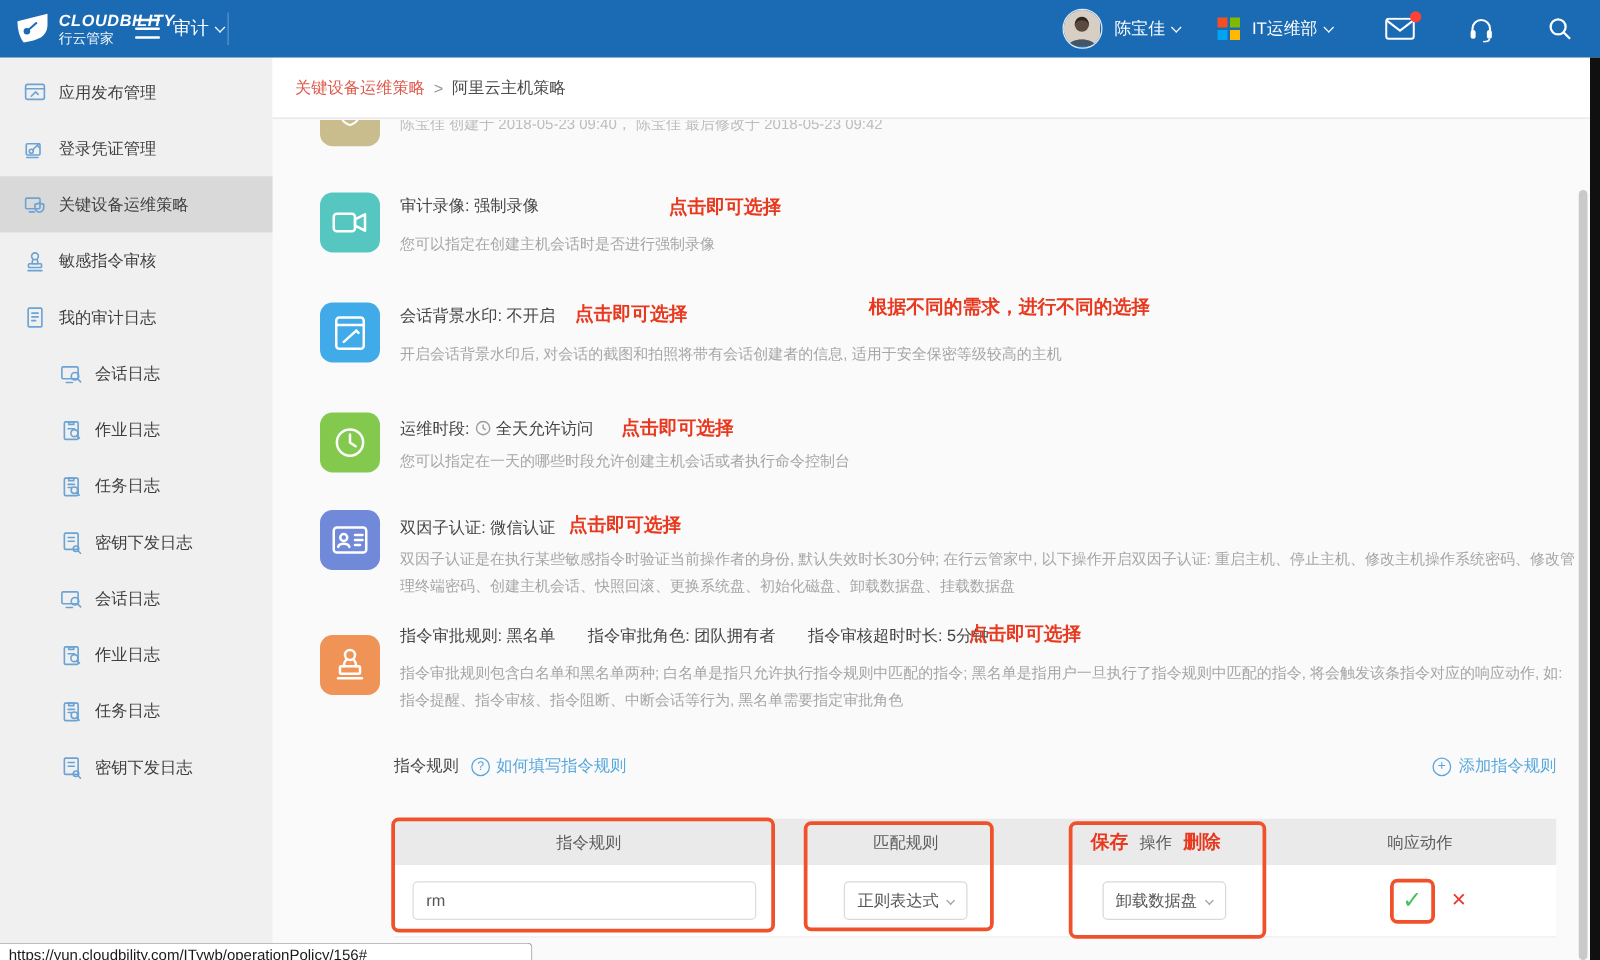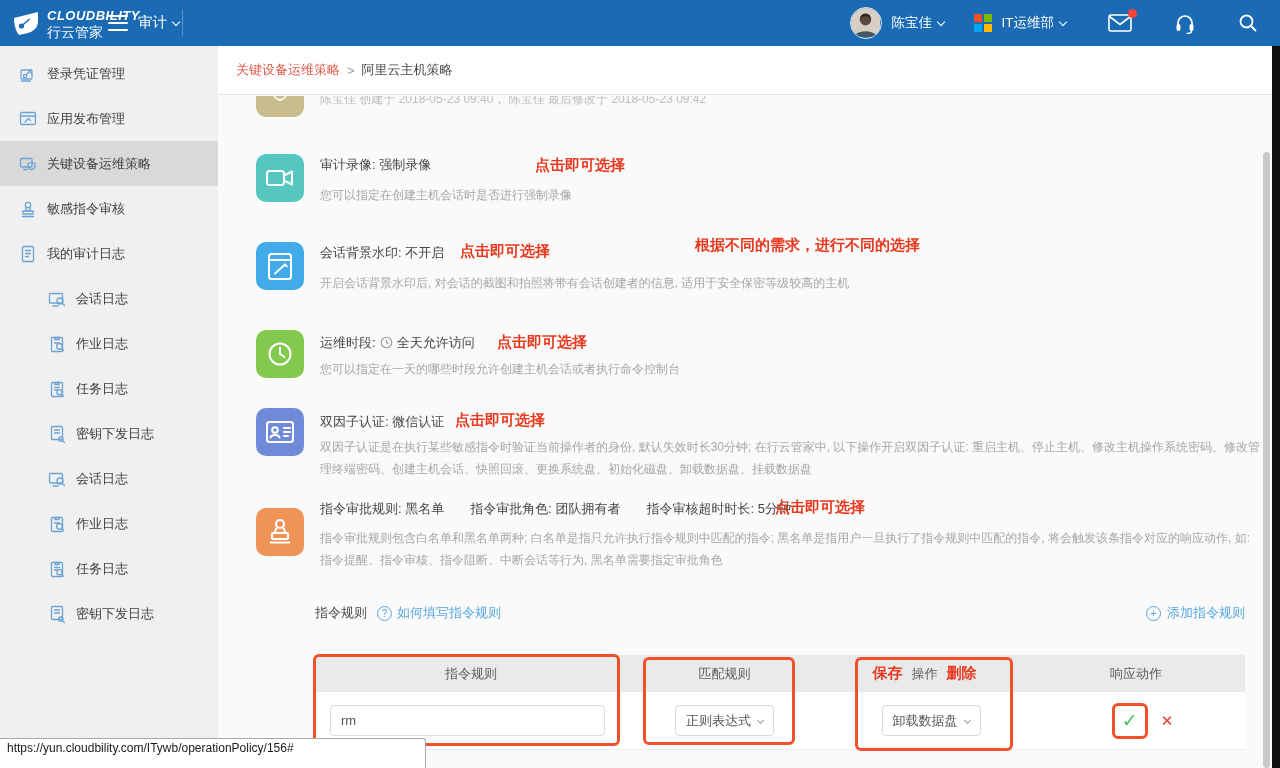--- a/index.html
+++ b/index.html
@@ -5,21 +5,21 @@
   * { box-sizing: border-box; margin: 0; padding: 0; }
   html,body { width:1280px; height:768px; }
   body { font-family: "Liberation Sans", "DejaVu Sans", sans-serif; }
   #app { position:relative; width:1280px; height:768px; background:#fafafa; overflow:hidden; }
 
   
   .navbar { position:absolute; top:0; left:0; width:1280px; height:46px; background:#1b6bb4; z-index:30; }
   .logo-link { position:absolute; left:12px; top:9px; display:flex; align-items:center; gap:7px; cursor:pointer; }
   .brand-text { color:#fff; line-height:1; }
   .brand-main { font-size:13px; font-weight:bold; font-style:italic; letter-spacing:.5px; }
-  .brand-sub { font-size:14px; margin-top:3px; opacity:.95; }
+  .brand-sub { font-size:11px; margin-top:3px; opacity:.95; }
   .hamburger { position:absolute; left:108px; top:15px; width:20px; height:16px; display:flex; flex-direction:column; justify-content:space-between; cursor:pointer; }
   .hamburger span { display:block; height:2.4px; background:#fff; border-radius:1px; }
   .nav-menu { position:absolute; left:138px; top:13px; color:#fff; font-size:14.5px; cursor:pointer; }
   .nav-divider { position:absolute; left:182px; top:10px; width:1px; height:26px; background:rgba(255,255,255,.28); }
   .chev { display:inline-block; width:6px; height:6px; border-right:1.5px solid currentColor; border-bottom:1.5px solid currentColor; transform:rotate(45deg); margin-left:6px; vertical-align:2px; }
   .nav-right { position:absolute; right:22px; top:0; height:46px; display:flex; align-items:center; }
   .avatar { width:32px; height:32px; border-radius:50%; overflow:hidden; border:1.5px solid rgba(255,255,255,.85); cursor:pointer; flex:none; }
   .nav-user { color:#fff; font-size:13.5px; margin:0 0 0 10px; cursor:pointer; }
   .ms-grid { display:grid; grid-template-columns:8px 8px; grid-template-rows:8px 8px; gap:1.5px; margin-left:30px; cursor:pointer; }
   .nav-team { color:#fff; font-size:13.5px; margin-left:10px; cursor:pointer; }
@@ -75,21 +75,21 @@
   .ann-save, .ann-del { font-size:15px; font-weight:bold; color:#e8391f; }
   .check-wrap { width:36px; height:36px; border:3px solid #f0512a; border-radius:6px; display:flex; align-items:center; justify-content:center; }
   .check { color:#46c05a; font-size:19px; font-weight:bold; cursor:pointer; line-height:1; }
   .cross { color:#e8392a; font-size:15px; font-weight:bold; margin-left:13px; cursor:pointer; line-height:1; }
 
   .obox { position:absolute; border:3px solid #f0512a; border-radius:6px; }
 
   
   .window-edge { position:absolute; top:46px; right:0; width:8px; bottom:0; background:#101010; z-index:40; }
   .scroll-thumb { position:absolute; top:152px; left:1263px; width:7px; height:616px; background:#c9c9c9; border-radius:4px; z-index:41; cursor:pointer; }
-  .statusbubble { position:absolute; left:0; bottom:0; height:30px; width:426px; background:#fff; border:1px solid #a9a9a9; border-left:none; border-bottom:none; border-top-right-radius:4px; font-size:12px; color:#1a1a1a; padding:2px 8px 0 7px; z-index:50; white-space:nowrap; overflow:hidden; }
+  .statusbubble { position:absolute; left:0; bottom:0; height:14px; width:426px; background:#fff; border:1px solid #a9a9a9; border-left:none; border-bottom:none; border-top-right-radius:4px; font-size:12px; color:#1a1a1a; padding:2px 8px 0 7px; z-index:50; white-space:nowrap; overflow:hidden; }
 </style>
 </head>
 <body>
 
 <div id="app">
 
   <div class="navbar">
     <div class="logo-link">
       <span style="display:flex">
         <svg width="28" height="28" viewBox="0 0 28 28">
@@ -150,36 +150,36 @@
             <path d="m13 13 5 5" stroke="#fff" stroke-width="1.8"></path>
           </svg>
       </div>
     </div>
   </div>
 
   <div class="sidebar">
     <div class="side-item">
       <span class="sicon">
           <svg width="20" height="20" viewBox="0 0 20 20" fill="none" stroke="#6ba3d4" stroke-width="1.3" stroke-linecap="round">
+            <rect x="2.5" y="3.5" width="15" height="12" rx="1.5"></rect>
+            <path d="M2.5 7h15"></path>
+            <path d="m7 13 3.5-3.5 2 2"></path>
+          </svg>
+        </span>
+      <span class="slabel">应用发布管理</span>
+    </div>
+    <div class="side-item">
+      <span class="sicon">
+          <svg width="20" height="20" viewBox="0 0 20 20" fill="none" stroke="#6ba3d4" stroke-width="1.3" stroke-linecap="round">
             <rect x="3" y="6" width="11" height="9" rx="1"></rect>
             <circle cx="7" cy="12" r="1.6"></circle>
             <path d="m8.2 10.8 5-5m-1.5 1.5 1.7 1.7m-10 8h9"></path>
           </svg>
         </span>
       <span class="slabel">登录凭证管理</span>
-    </div>
-    <div class="side-item">
-      <span class="sicon">
-          <svg width="20" height="20" viewBox="0 0 20 20" fill="none" stroke="#6ba3d4" stroke-width="1.3" stroke-linecap="round">
-            <rect x="2.5" y="3.5" width="15" height="12" rx="1.5"></rect>
-            <path d="M2.5 7h15"></path>
-            <path d="m7 13 3.5-3.5 2 2"></path>
-          </svg>
-        </span>
-      <span class="slabel">应用发布管理</span>
     </div>
     <div class="side-item active">
       <span class="sicon">
           <svg width="20" height="20" viewBox="0 0 20 20" fill="none" stroke="#6ba3d4" stroke-width="1.3" stroke-linecap="round" stroke-linejoin="round">
             <rect x="2.5" y="4.5" width="11.5" height="8.5" rx="1"></rect>
             <path d="M5.5 15.5h4"></path>
             <path d="M13.5 8.5 17 9.5v2.6c0 1.9-1.4 3-3.5 3.7-2.1-.7-3.5-1.8-3.5-3.7V9.5z"></path>
           </svg>
         </span>
       <span class="slabel">关键设备运维策略</span>

